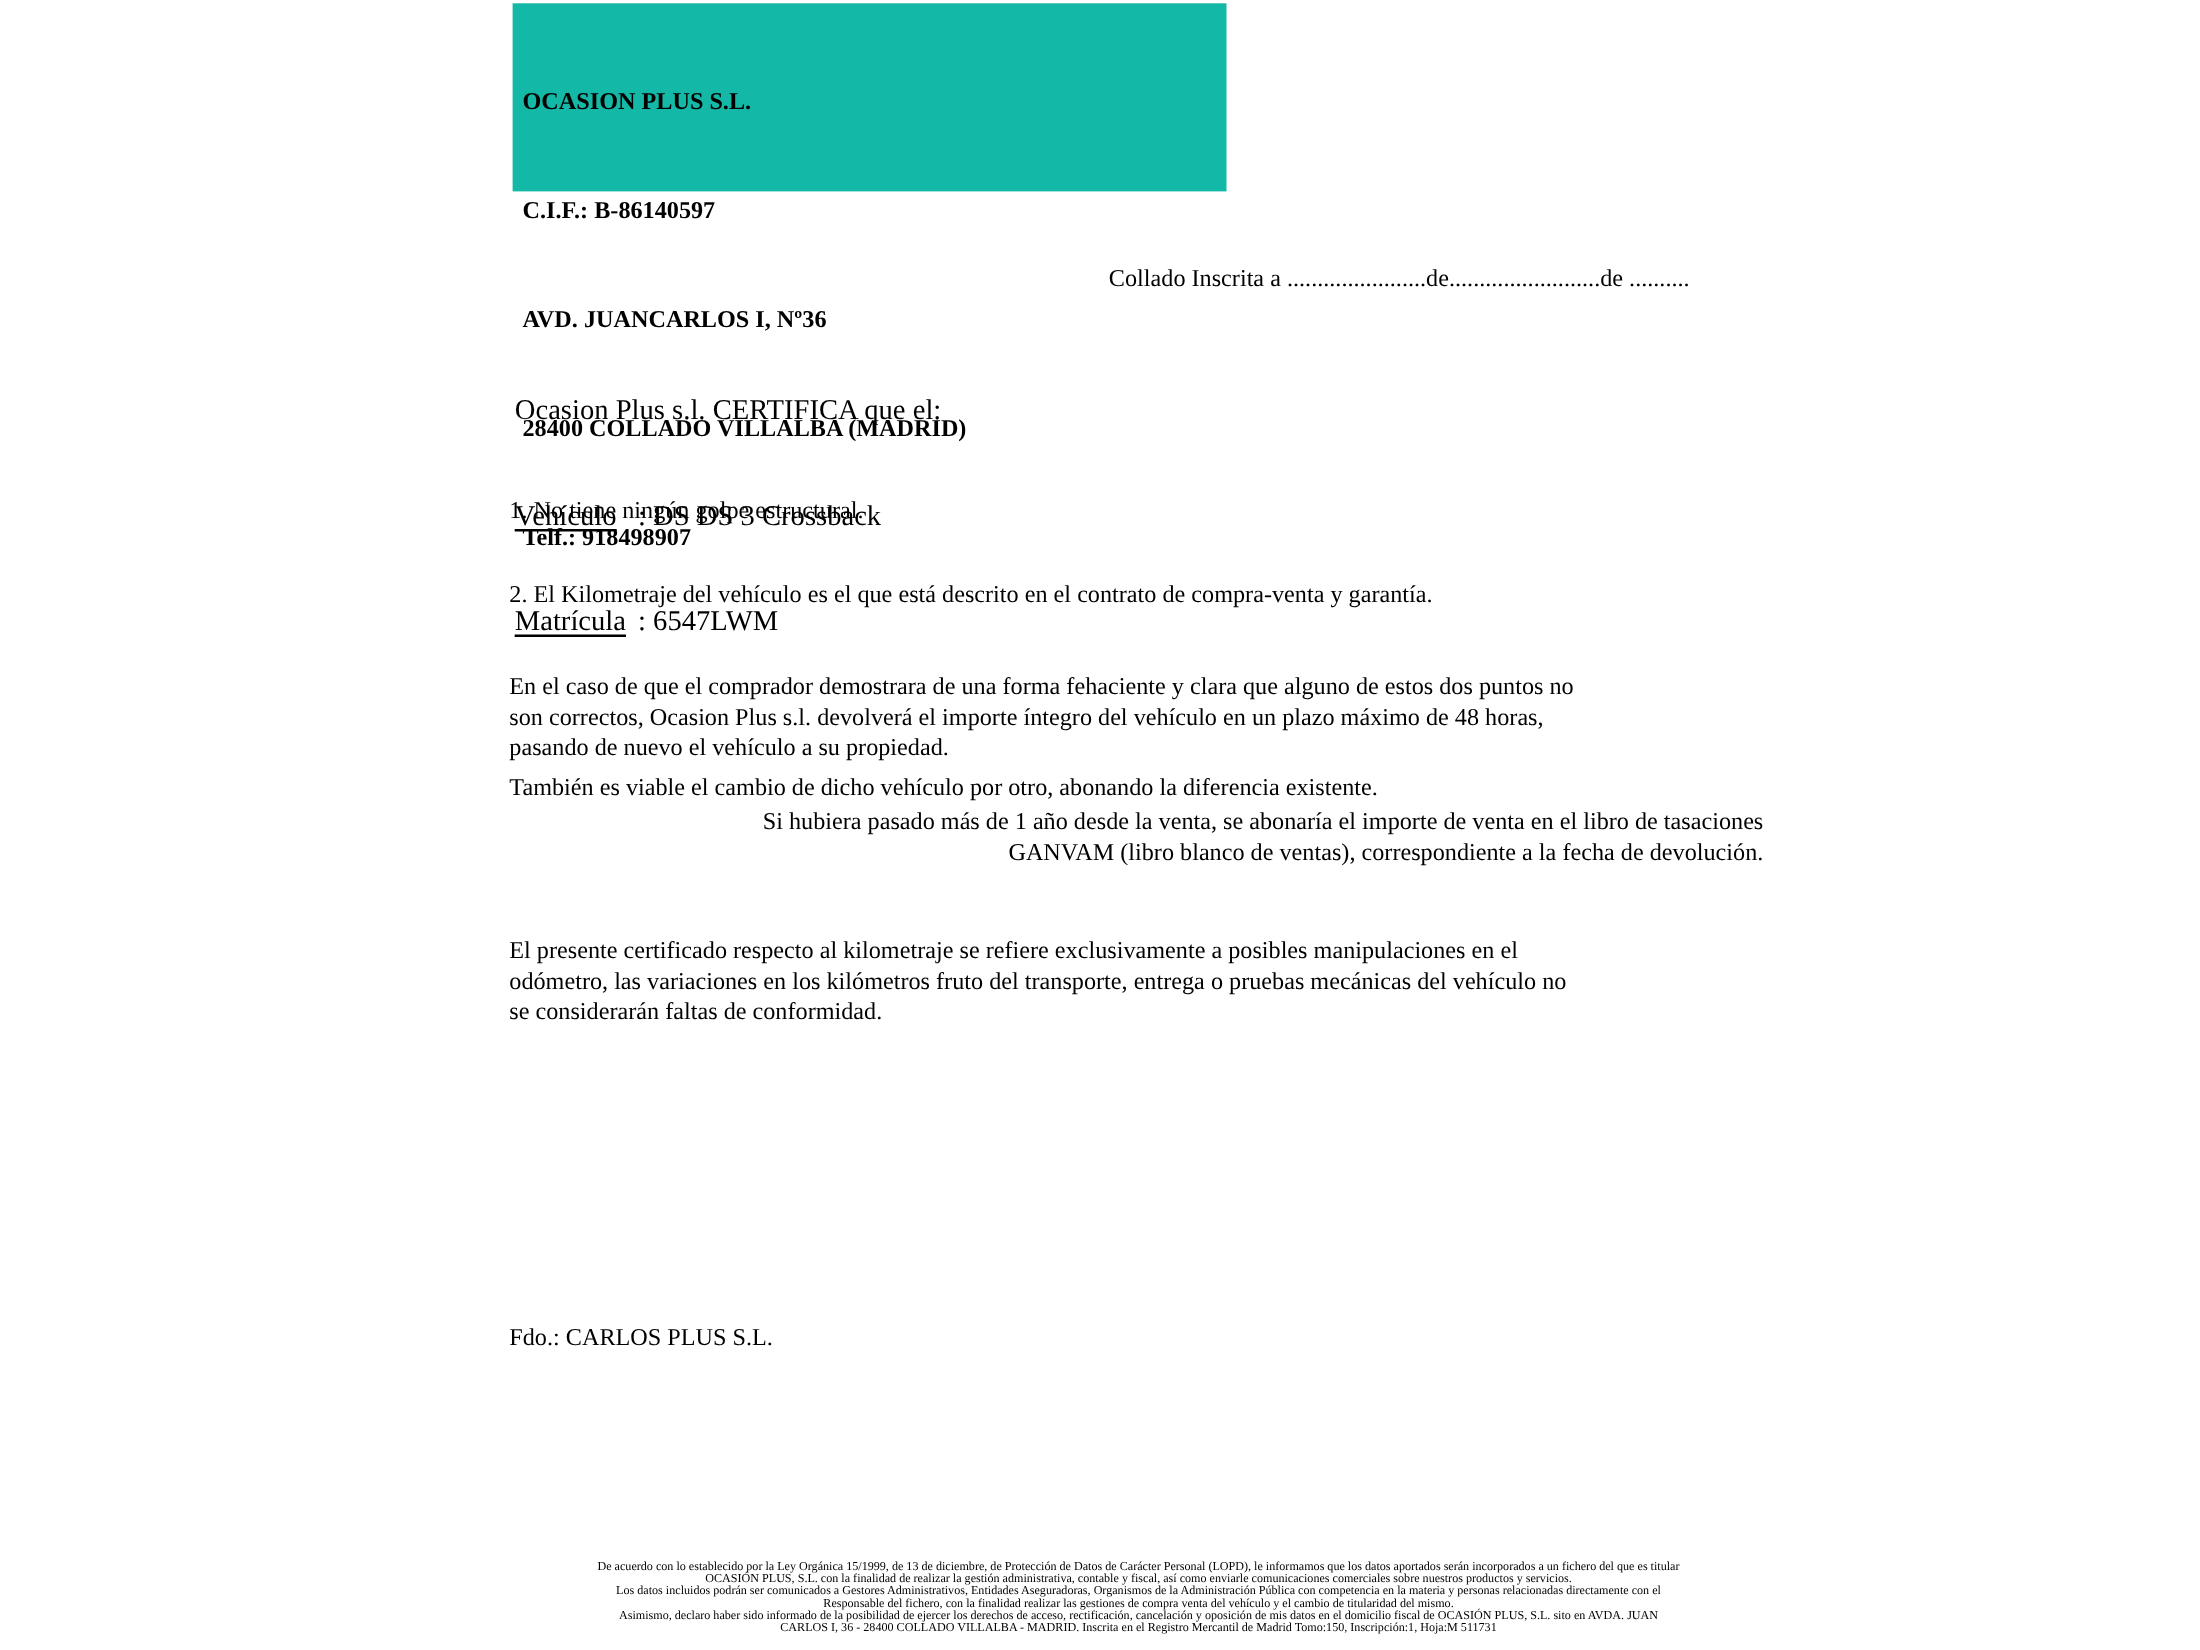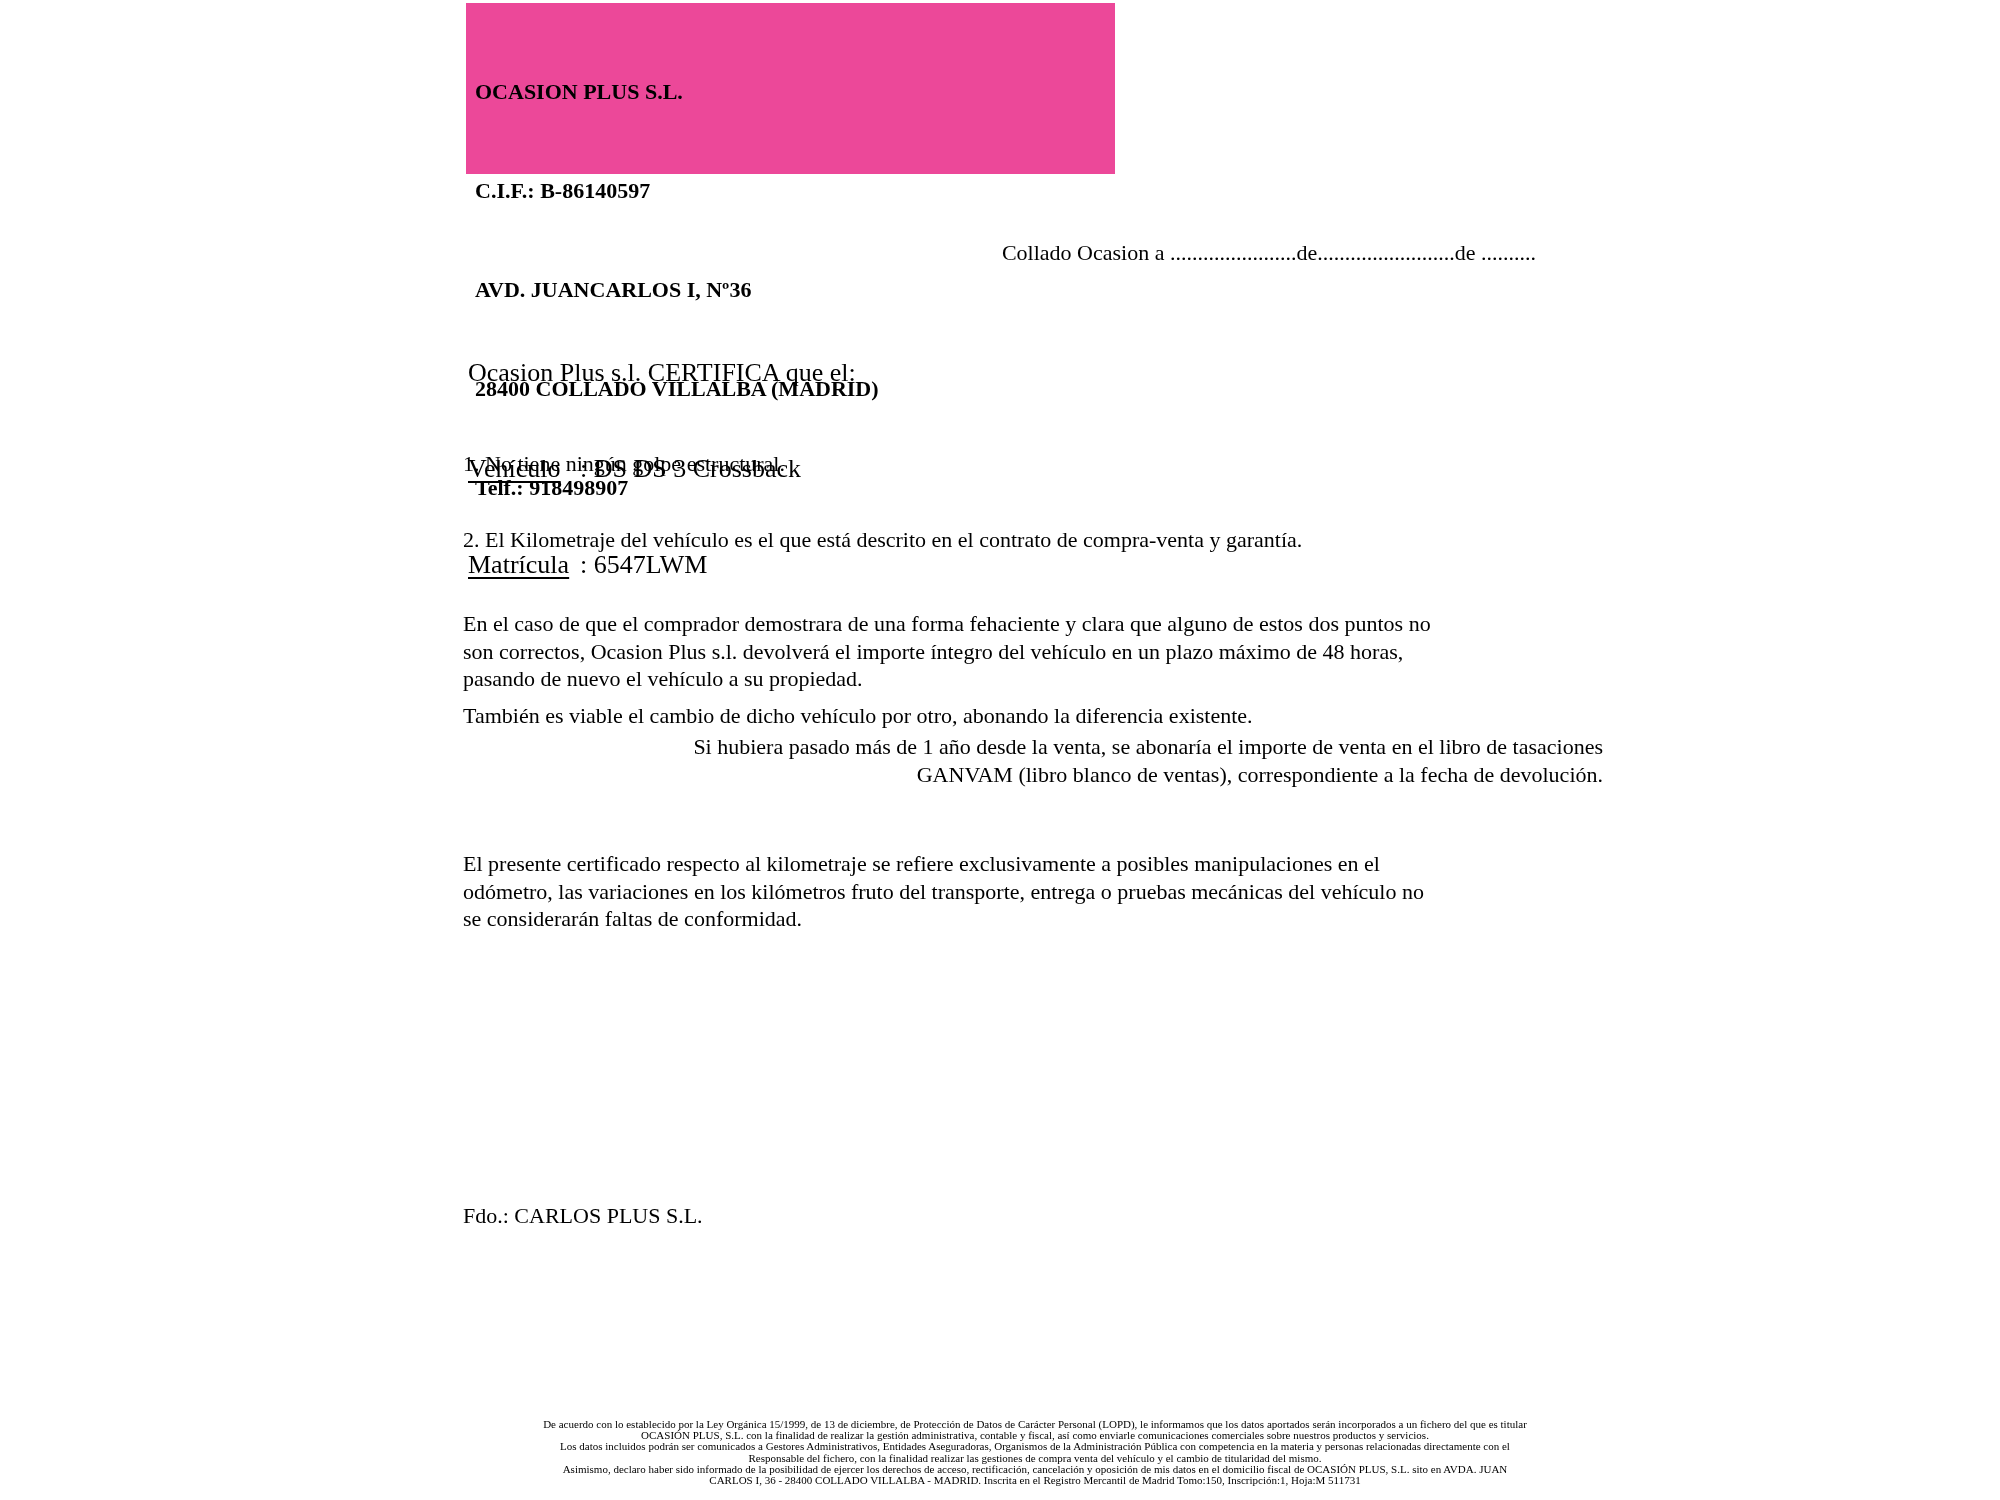--- a/index.html
+++ b/index.html
@@ -10,21 +10,21 @@
     background: #ffffff;
     color: #000000;
     font-family: "Liberation Serif", "DejaVu Serif", serif;
     overflow: hidden;
   }
   .abs { position: absolute; }
 
   #header-box {
     left: 466px; top: 3px;
     width: 640px; height: 165px;
-    background: #ec4899;
+    background: #14b8a6;
     padding: 6px 0 0 9px;
     font-weight: bold;
     font-size: 22px;
     line-height: 33px;
     white-space: pre;
   }
 
   #date-line {
     left: 466px; top: 240px;
     width: 1070px;
@@ -92,21 +92,21 @@
 <div id="page">
 
   <div id="header-box" class="abs">
     <div>OCASION PLUS S.L.</div>
     <div>C.I.F.: B-86140597</div>
     <div>AVD. JUANCARLOS I, Nº36</div>
     <div>28400 COLLADO VILLALBA (MADRID)</div>
     <div>Telf.: 918498907</div>
   </div>
 
-  <div id="date-line" class="abs">Collado Ocasion a .......................de.........................de ..........</div>
+  <div id="date-line" class="abs">Collado Inscrita a .......................de.........................de ..........</div>
 
   <div id="certify-block" class="abs">
     <div>Ocasion Plus s.l. CERTIFICA que el:</div>
     <div><span class="field-label"><span>Vehículo</span></span><span>: </span><span>DS DS 3 Crossback</span></div>
     <div><span class="field-label"><span>Matrícula</span></span><span>: </span><span>6547LWM</span></div>
   </div>
 
   <div id="item-1" class="abs numbered-item">1. No tiene ningún golpe estructural.</div>
   <div id="item-2" class="abs numbered-item">2. El Kilometraje del vehículo es el que está descrito en el contrato de compra-venta y garantía.</div>
 

